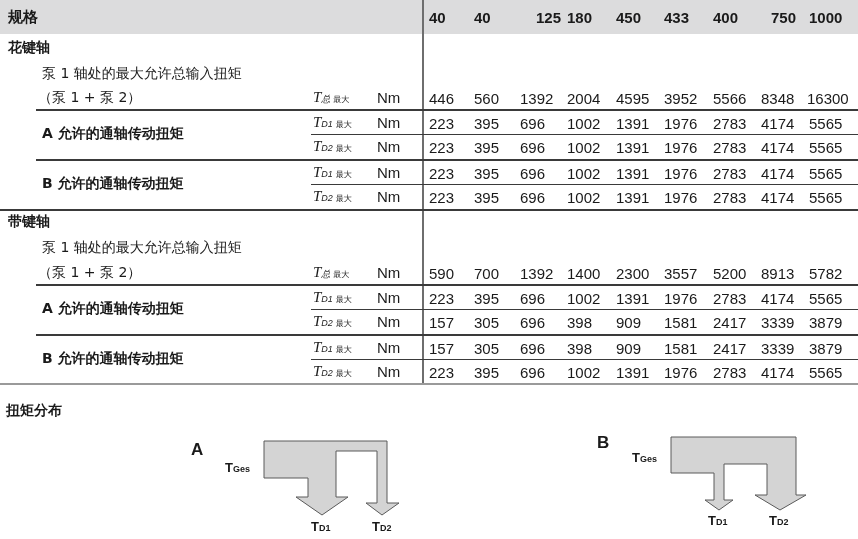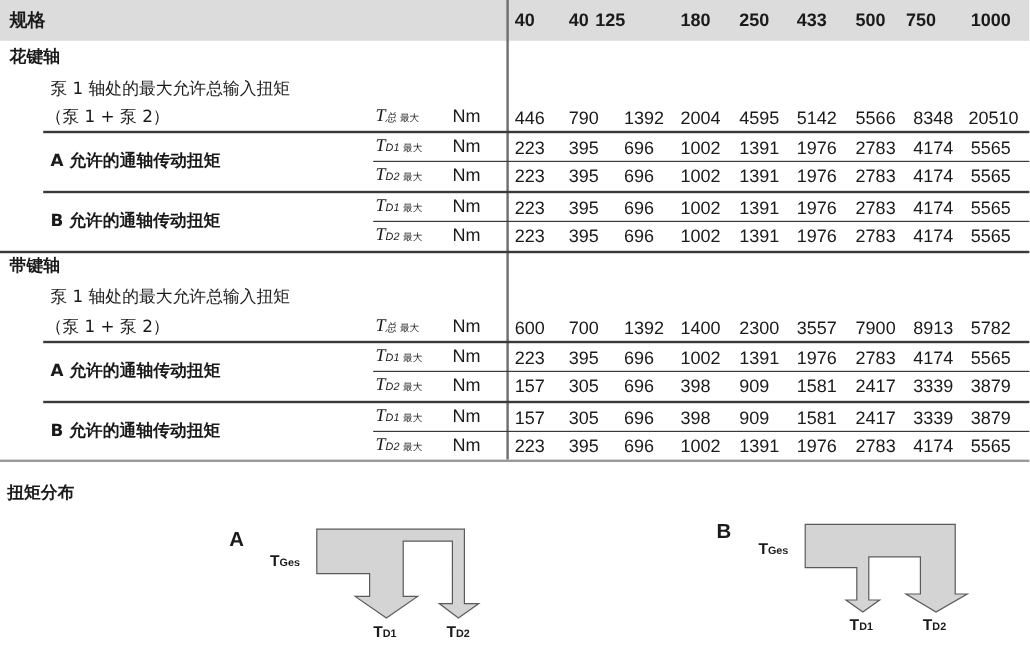--- a/index.html
+++ b/index.html
@@ -33,47 +33,47 @@
 </style>
 </head>
 <body>
 
 <div class="tbl">
 
   <div class="row hdr">
     <span class="t">规格</span>
     <span class="num" style="left:429px">40</span>
     <span class="num" style="left:474px">40</span>
-    <span class="num" style="left:496px">125</span>
+    <span class="num" style="left:536px">125</span>
     <span class="num" style="left:567px">180</span>
-    <span class="num" style="left:616px">250</span>
+    <span class="num" style="left:616px">450</span>
     <span class="num" style="left:664px">433</span>
-    <span class="num" style="left:713px">500</span>
-    <span class="num" style="left:755px">750</span>
+    <span class="num" style="left:713px">400</span>
+    <span class="num" style="left:771px">750</span>
     <span class="num" style="left:809px">1000</span>
   </div>
 
   <div class="vline"></div>
 
   <span class="sec" style="top:39px">花键轴</span>
   <span class="lbl" style="top:65px">泵 1 轴处的最大允许总输入扭矩</span>
 
   <div class="row" style="top:86px">
     <span class="lbl" style="top:3px; left:38px">（泵 1 + 泵 2）</span>
     <span class="sym" style="top:3px"><span>T</span><span class="s">总</span><span class="m">最大</span></span>
     <span class="unit" style="top:3px">Nm</span>
     <span class="num" style="left:429px">446</span>
-    <span class="num" style="left:474px">790</span>
+    <span class="num" style="left:474px">560</span>
     <span class="num" style="left:520px">1392</span>
     <span class="num" style="left:567px">2004</span>
     <span class="num" style="left:616px">4595</span>
-    <span class="num" style="left:664px">5142</span>
+    <span class="num" style="left:664px">3952</span>
     <span class="num" style="left:713px">5566</span>
     <span class="num" style="left:761px">8348</span>
-    <span class="num" style="left:807px">20510</span>
+    <span class="num" style="left:807px">16300</span>
   </div>
   <div class="hl2" style="top:109px; left:36px; width:822px"></div>
 
   <span class="sub" style="top:125px">A 允许的通轴传动扭矩</span>
   <div class="row" style="top:111px">
     <span class="sym" style="top:3px"><span>T</span><span class="s">D1</span><span class="m">最大</span></span>
     <span class="unit" style="top:3px">Nm</span>
     <span class="num" style="left:429px">223</span>
     <span class="num" style="left:474px">395</span>
     <span class="num" style="left:520px">696</span>
@@ -130,27 +130,27 @@
   </div>
   <div class="hl2" style="top:209px; left:0; width:858px"></div>
 
   <span class="sec" style="top:213px">带键轴</span>
   <span class="lbl" style="top:239px">泵 1 轴处的最大允许总输入扭矩</span>
 
   <div class="row" style="top:261px">
     <span class="lbl" style="top:3px; left:38px">（泵 1 + 泵 2）</span>
     <span class="sym" style="top:3px"><span>T</span><span class="s">总</span><span class="m">最大</span></span>
     <span class="unit" style="top:3px">Nm</span>
-    <span class="num" style="left:429px">600</span>
+    <span class="num" style="left:429px">590</span>
     <span class="num" style="left:474px">700</span>
     <span class="num" style="left:520px">1392</span>
     <span class="num" style="left:567px">1400</span>
     <span class="num" style="left:616px">2300</span>
     <span class="num" style="left:664px">3557</span>
-    <span class="num" style="left:713px">7900</span>
+    <span class="num" style="left:713px">5200</span>
     <span class="num" style="left:761px">8913</span>
     <span class="num" style="left:809px">5782</span>
   </div>
   <div class="hl2" style="top:284px; left:36px; width:822px"></div>
 
   <span class="sub" style="top:300px">A 允许的通轴传动扭矩</span>
   <div class="row" style="top:286px">
     <span class="sym" style="top:3px"><span>T</span><span class="s">D1</span><span class="m">最大</span></span>
     <span class="unit" style="top:3px">Nm</span>
     <span class="num" style="left:429px">223</span>

